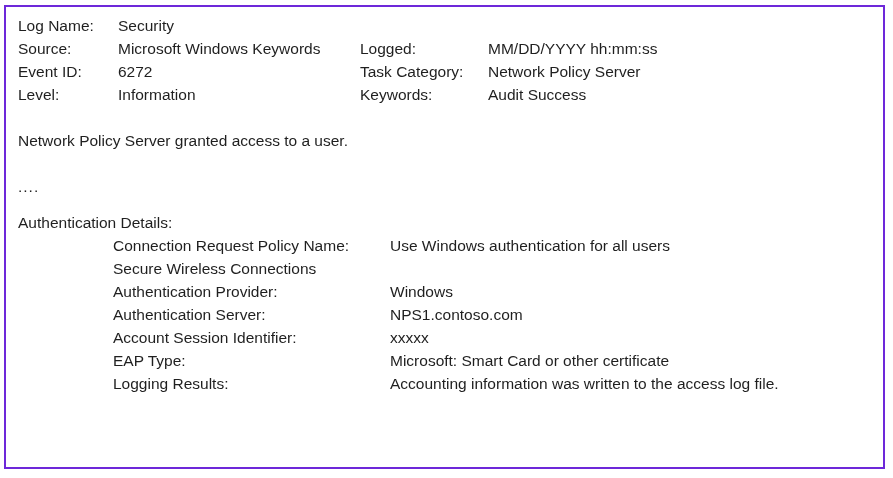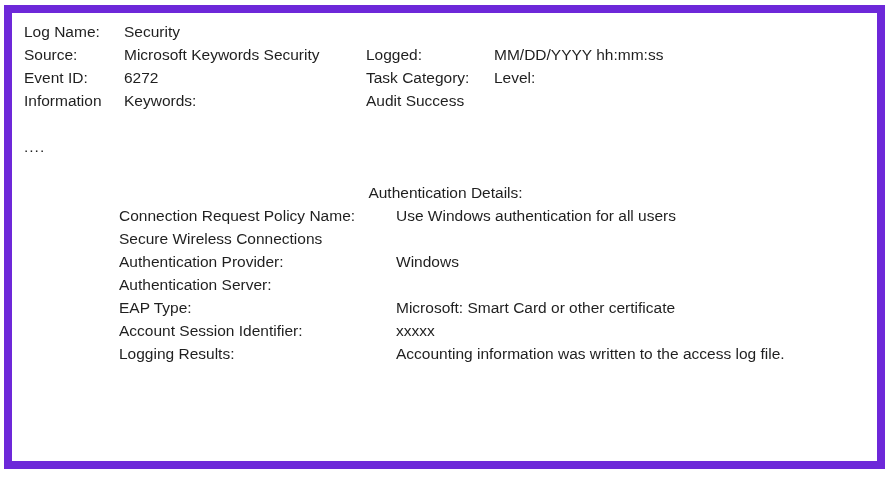--- a/index.html
+++ b/index.html
@@ -18,42 +18,41 @@
     color: #1f1f1f;
     overflow: hidden;
   }
   .frame {
     position: absolute;
     left: 4px;
     top: 5px;
     width: 881px;
     height: 464px;
     box-sizing: border-box;
-    border: 8px solid #6d28d9;
+    border: 2px solid #6d28d9;
     background: #ffffff;
     padding: 7px 10px 0 12px;
   }
   .header-grid {
     display: grid;
     grid-template-columns: 100px 242px 128px 1fr;
     white-space: nowrap;
   }
   .cell {
     overflow: visible;
   }
   .description {
     margin: 23px 0 0 0;
   }
   .ellipsis-line {
     margin: 23px 0 0 0;
     letter-spacing: 1px;
   }
   .section-title {
-    margin: 23px 0 0 0;
-    text-align: center;
+    margin: 13px 0 0 0;
   }
   .details {
     margin: 0 0 16px 95px;
   }
   .detail-row {
     display: grid;
     grid-template-columns: 277px 1fr;
   }
   .detail-value {
     white-space: nowrap;
@@ -65,61 +64,64 @@
 <div class="page">
   <div class="frame">
 
     <div class="header-grid">
       <div class="cell">Log Name:</div>
       <div class="cell">Security</div>
       <div class="cell"></div>
       <div class="cell"></div>
 
       <div class="cell">Source:</div>
-      <div class="cell">Microsoft Keywords Security</div>
+      <div class="cell">Microsoft Windows Keywords</div>
       <div class="cell">Logged:</div>
       <div class="cell">MM/DD/YYYY hh:mm:ss</div>
 
       <div class="cell">Event ID:</div>
       <div class="cell">6272</div>
       <div class="cell">Task Category:</div>
+      <div class="cell">Network Policy Server</div>
 
       <div class="cell">Level:</div>
       <div class="cell">Information</div>
       <div class="cell">Keywords:</div>
       <div class="cell">Audit Success</div>
     </div>
 
+    <p class="description">Network Policy Server granted access to a user.</p>
 
     <p class="ellipsis-line">....</p>
 
     <p class="section-title">Authentication Details:</p>
 
     <div class="details">
       <div class="detail-row">
         <span class="detail-label">Connection Request Policy Name:</span>
         <span class="detail-value">Use Windows authentication for all users</span>
       </div>
       <div class="detail-row">
         <span class="detail-value">Secure Wireless Connections</span>
       </div>
       <div class="detail-row">
         <span class="detail-label">Authentication Provider:</span>
         <span class="detail-value">Windows</span>
       </div>
       <div class="detail-row">
         <span class="detail-label">Authentication Server:</span>
+        <span class="detail-value">NPS1.contoso.com</span>
+      </div>
+      <div class="detail-row">
+        <span class="detail-label">Account Session Identifier:</span>
+        <span class="detail-value">xxxxx</span>
       </div>
       <div class="detail-row">
         <span class="detail-label">EAP Type:</span>
         <span class="detail-value">Microsoft: Smart Card or other certificate</span>
-      </div>
-      <div class="detail-row">
-        <span class="detail-label">Account Session Identifier:</span>
-        <span class="detail-value">xxxxx</span>
       </div>
       <div class="detail-row">
         <span class="detail-label">Logging Results:</span>
         <span class="detail-value">Accounting information was written to the access log file.</span>
       </div>
     </div>
 
   </div>
 </div>
 

